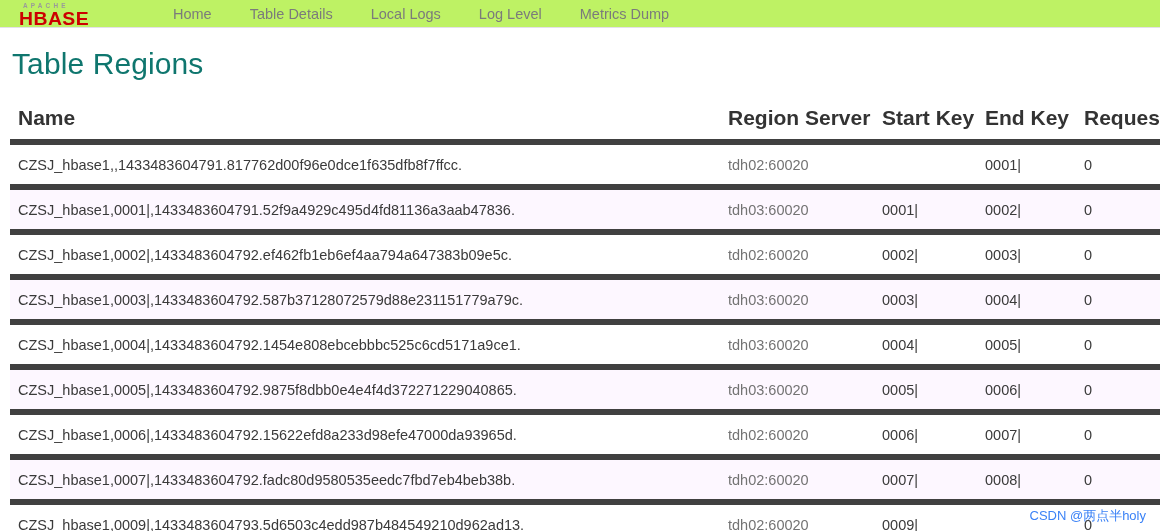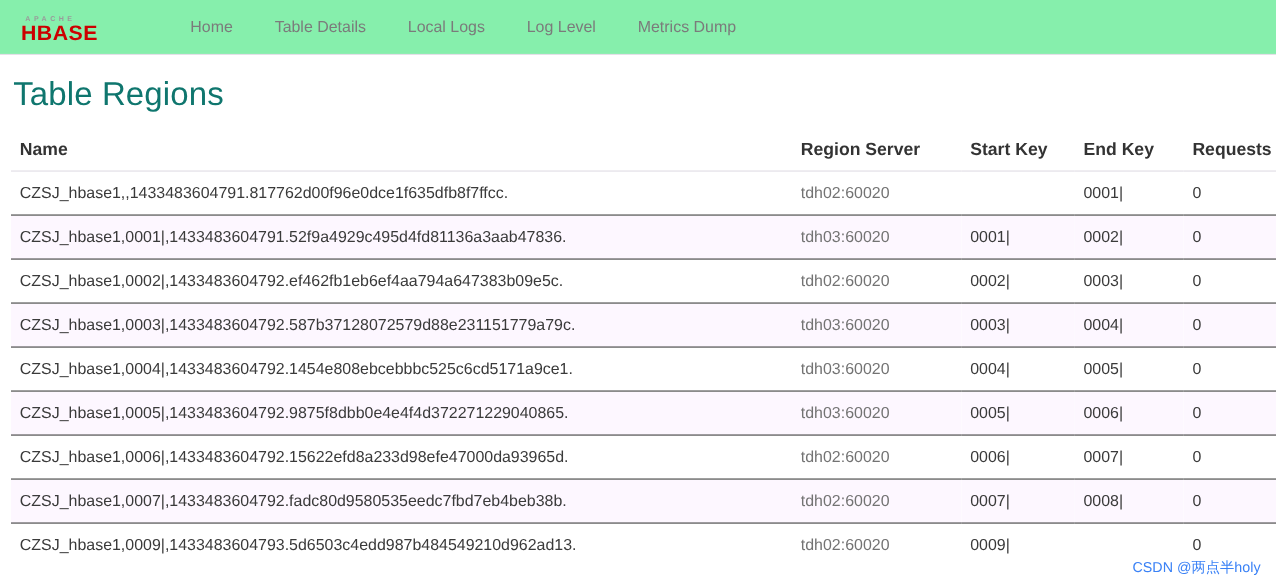--- a/index.html
+++ b/index.html
@@ -12,22 +12,22 @@
     width: 1160px;
     height: 531px;
     overflow: hidden;
     font-family: "Liberation Sans", sans-serif;
     color: #333333;
     position: relative;
   }
 
   
   .navbar {
-    height: 50px;
-    background: #86efac;
+    height: 28px;
+    background: #bef264;
     border-bottom: 1px solid #e4e0e8;
     display: flex;
     align-items: center;
     padding: 0 0 0 14px;
     box-sizing: border-box;
   }
   .brand {
     width: 96px;
     height: 28px;
     display: block;
@@ -71,30 +71,30 @@
   }
   table.regions {
     border-collapse: collapse;
     width: 1140px;
     table-layout: fixed;
     font-size: 14.5px;
   }
   table.regions th {
     text-align: left;
     font-weight: bold;
-    font-size: 16px;
+    font-size: 21px;
     color: #333333;
     padding: 8px 8px 9px 8px;
     border-bottom: 1px solid #e0dce4;
     background: #ffffff;
     white-space: nowrap;
   }
   table.regions td {
     padding: 10px 8px 10px 8px;
-    border-top: 1px solid #404040;
+    border-top: 6px solid #404040;
     color: #3a3a3a;
     white-space: nowrap;
     overflow: hidden;
     text-overflow: clip;
     height: 19px;
   }
   table.regions tbody tr:nth-child(even) { background: #fdf7ff; }
   table.regions tbody tr:nth-child(odd)  { background: #ffffff; }
 
   .col-name   { width: 710px; }

